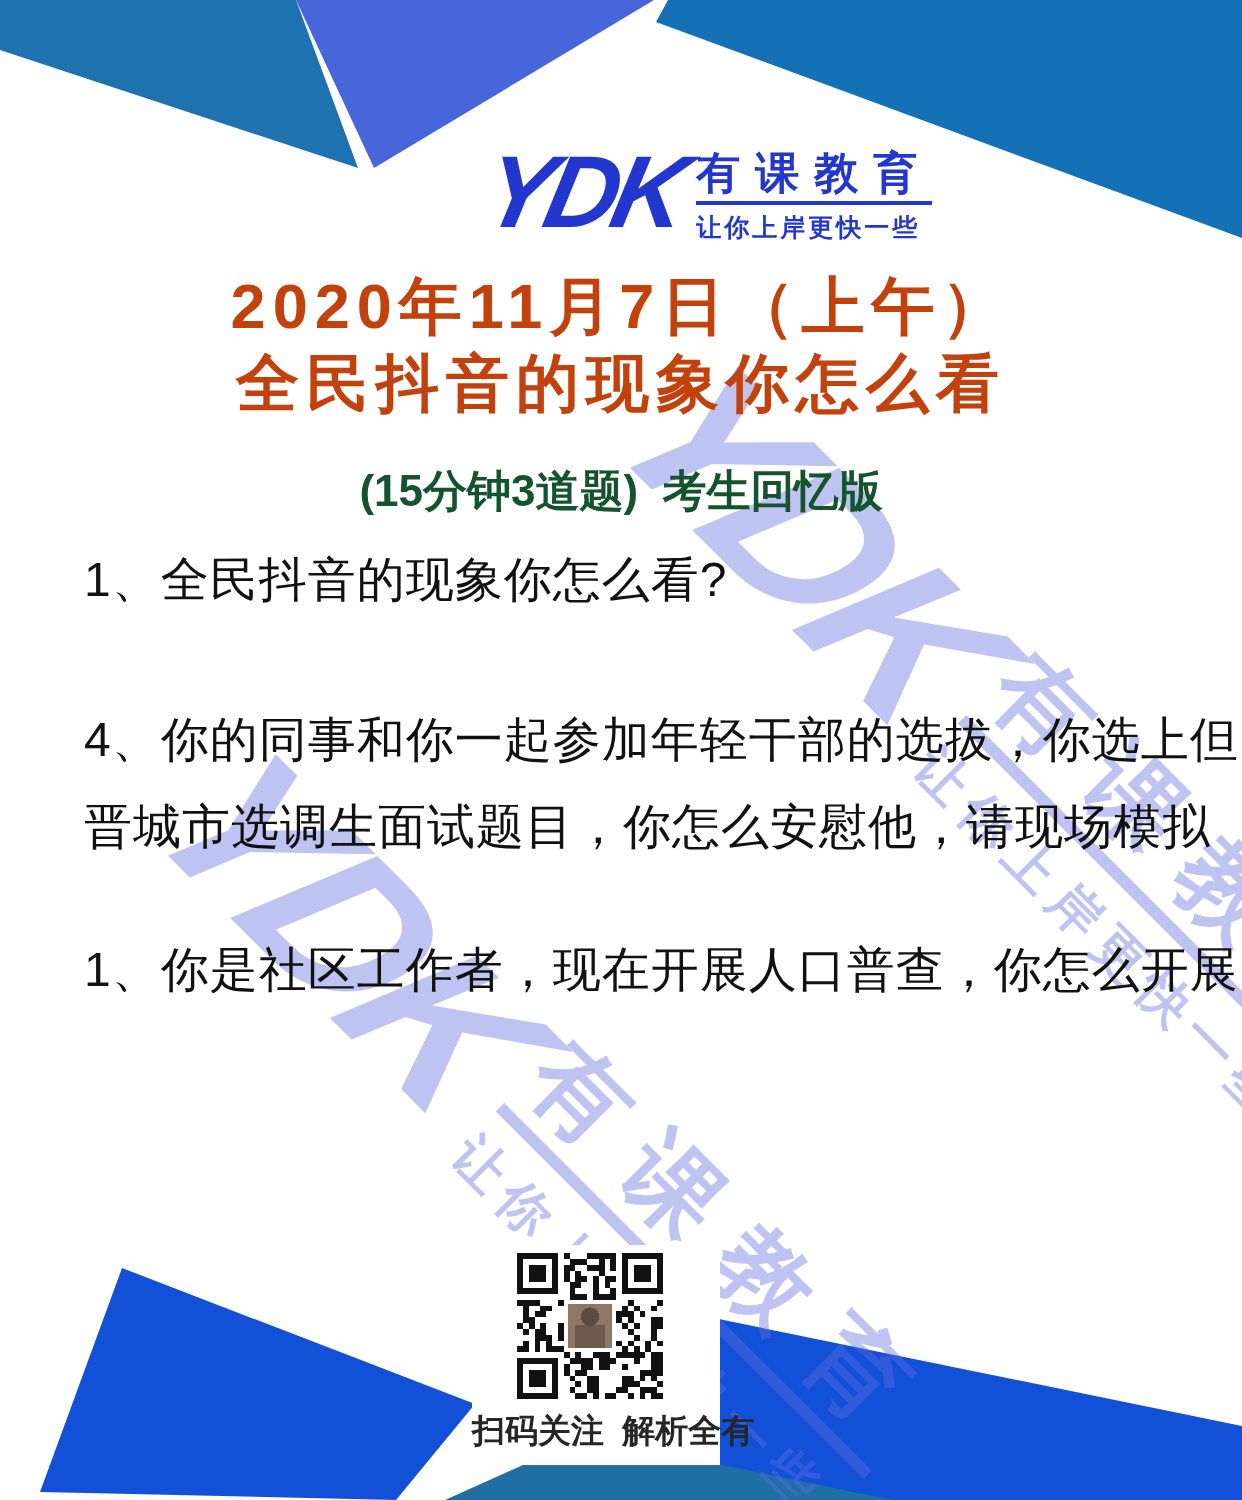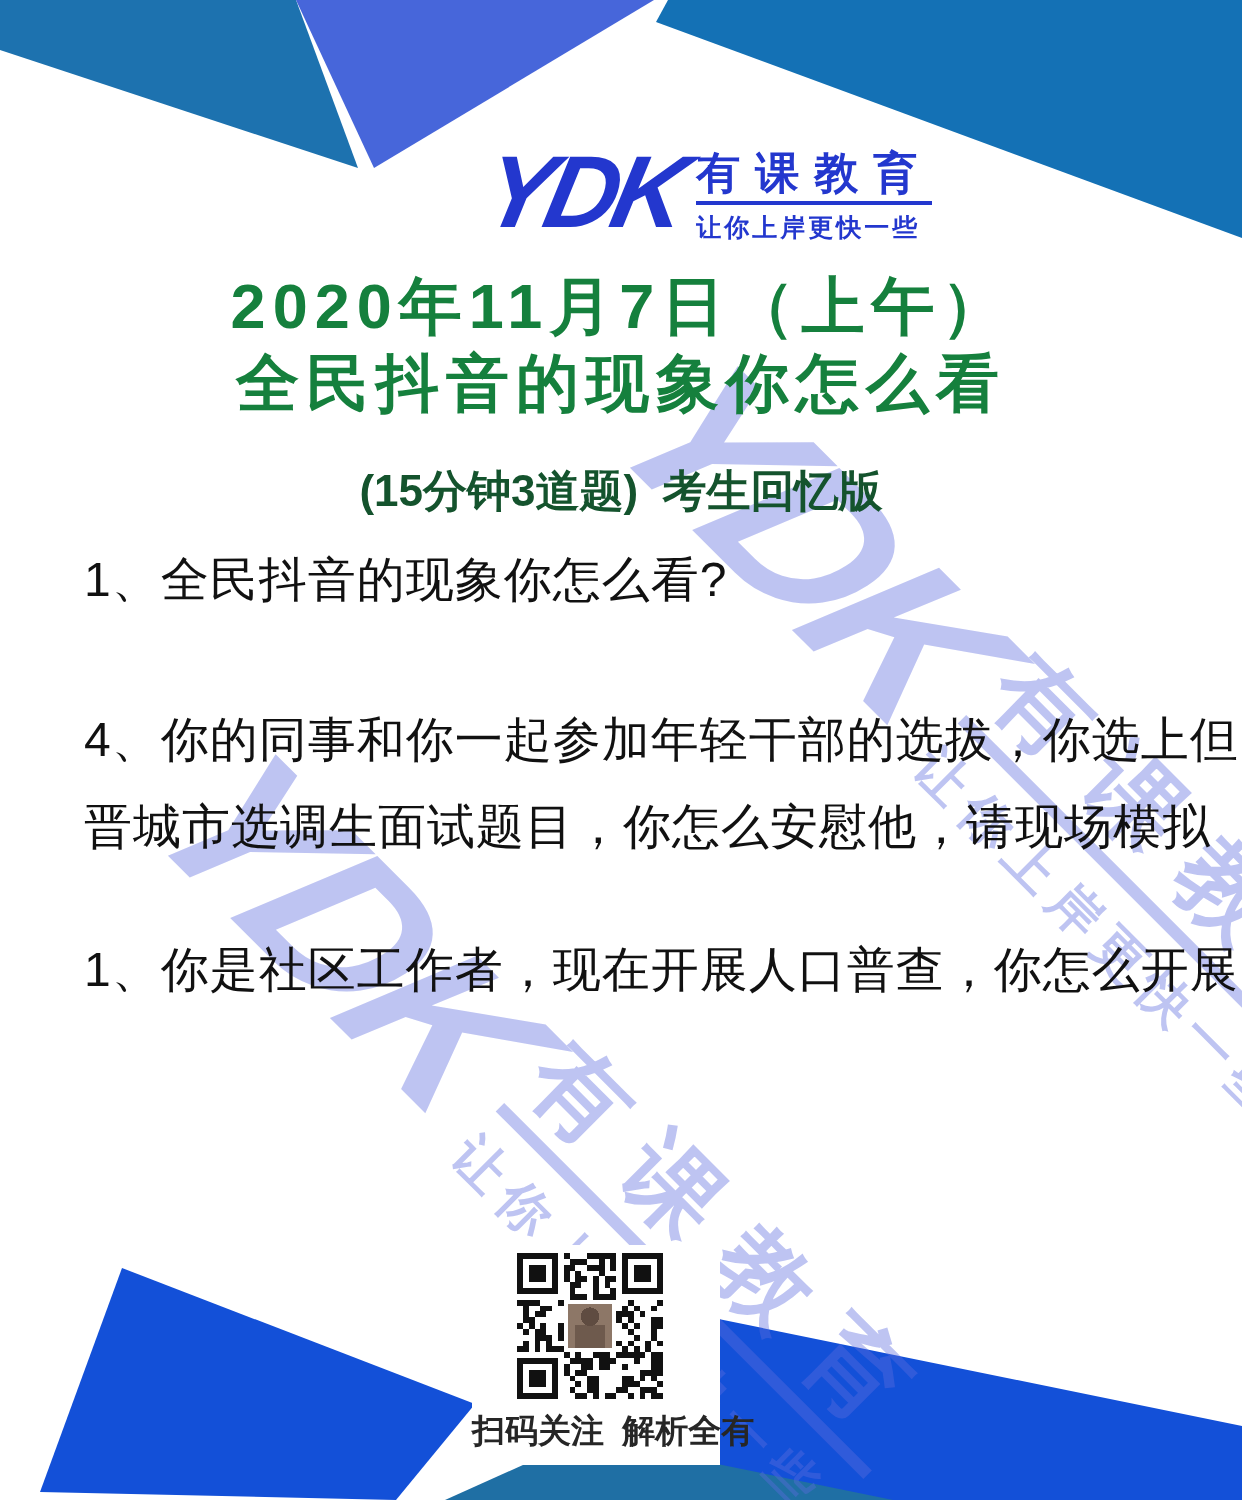--- a/index.html
+++ b/index.html
@@ -9,21 +9,21 @@
 
   
   #logo{position:absolute;left:486px;top:146px;display:flex;align-items:flex-start;color:#2337CE;z-index:2;}
   .logo-mark{font-size:102px;line-height:0.92;font-weight:800;font-style:italic;letter-spacing:-7px;transform:skewX(-12deg);}
   .logo-col{margin-left:16px;padding-top:4px;}
   .logo-name{font-size:44px;font-weight:700;letter-spacing:15px;line-height:1.05;white-space:nowrap;}
   .logo-rule{height:0;border-bottom:4px solid #2337CE;margin:5px 0 6px;}
   .logo-tag{font-size:25px;font-weight:700;letter-spacing:3px;white-space:nowrap;}
 
   
-  #title{position:absolute;left:0;top:268px;width:100%;text-align:center;color:#15803d;
+  #title{position:absolute;left:0;top:268px;width:100%;text-align:center;color:#c2410c;
          font-weight:700;font-size:63px;line-height:77px;letter-spacing:7px;z-index:2;}
   #subtitle{position:absolute;left:0;top:462px;width:100%;text-align:center;color:#14532d;
          font-weight:700;font-size:44px;white-space:pre;z-index:2;}
 
   
   .question{position:absolute;left:84px;width:1084px;color:#111;font-size:48px;line-height:87px;letter-spacing:1px;z-index:2;}
   #q1{top:536px;} #q2{top:696px;} #q3{top:926px;}
   .qline{white-space:nowrap;}
 
   

